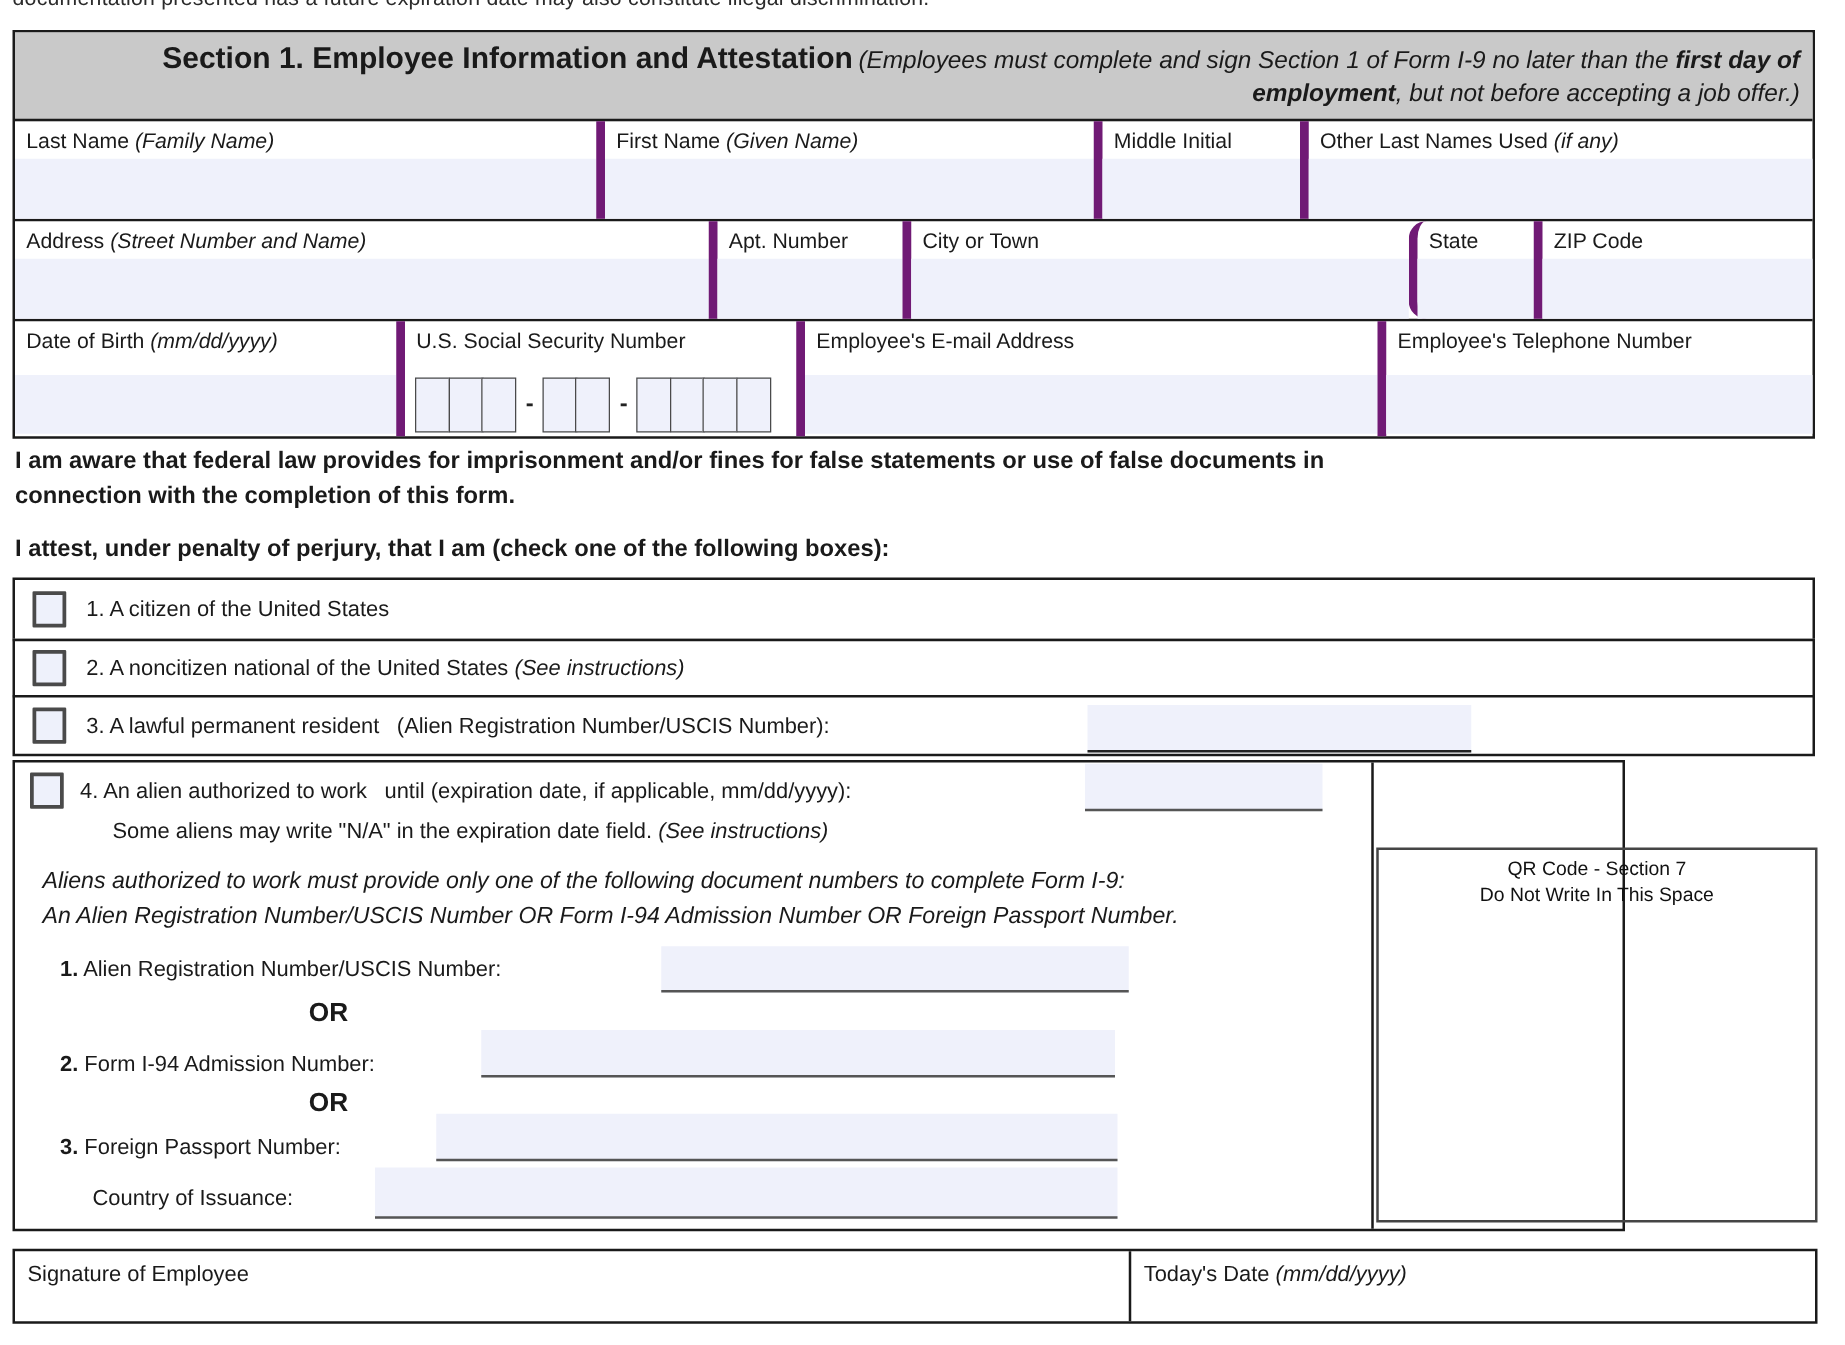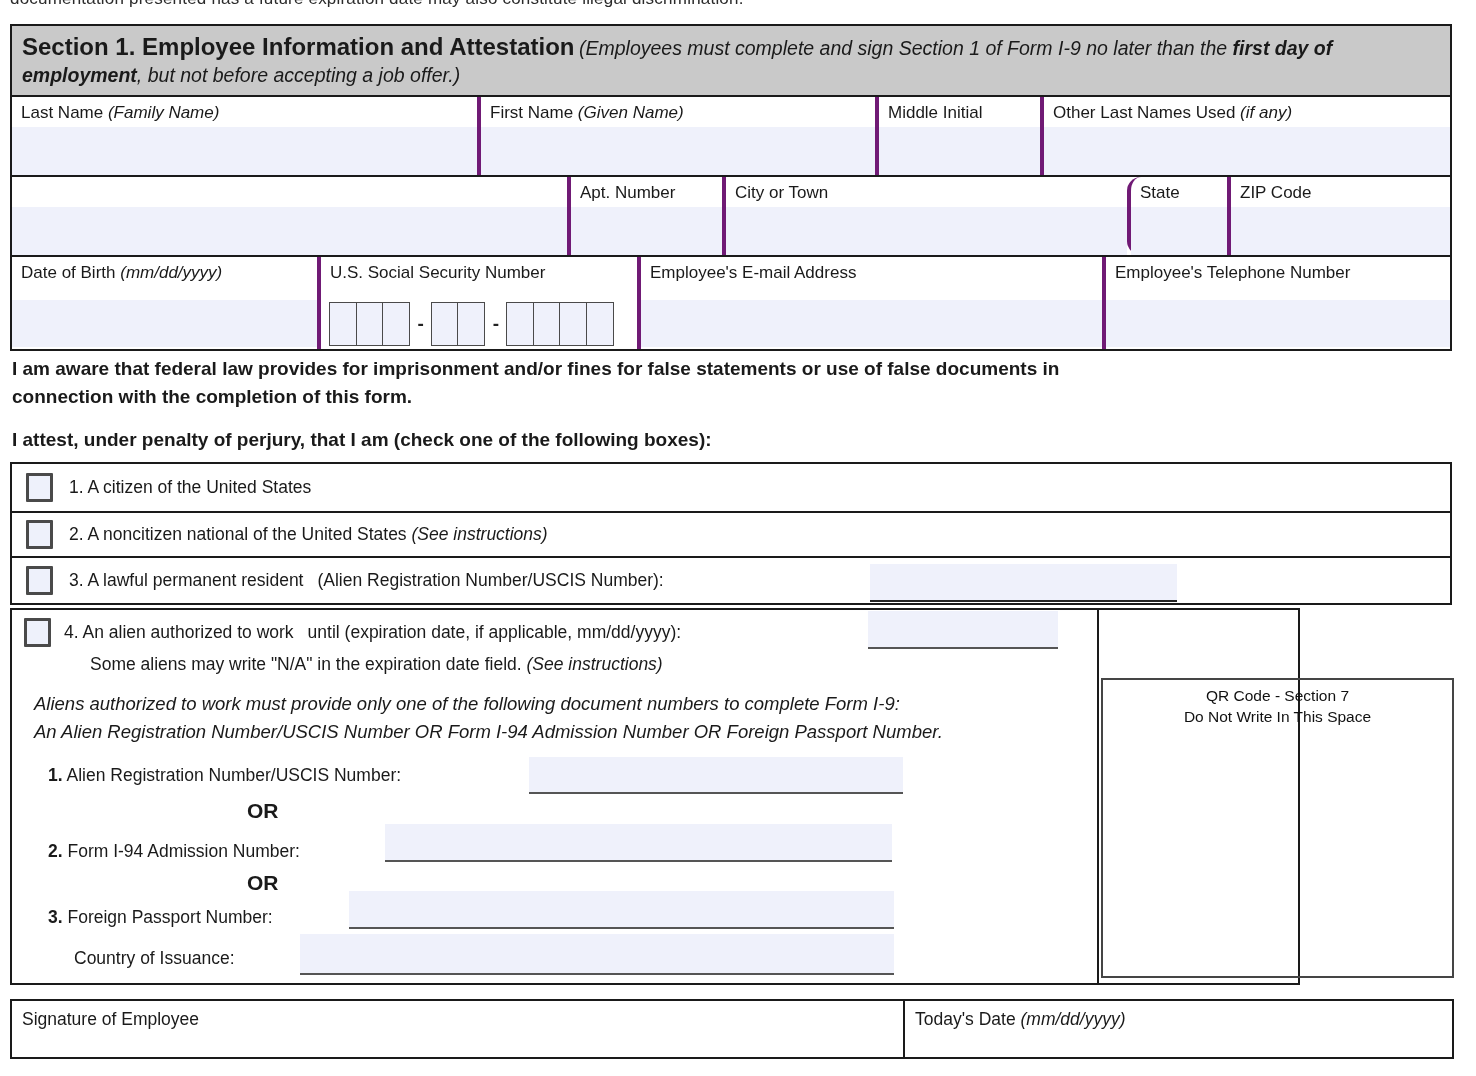--- a/index.html
+++ b/index.html
@@ -6,28 +6,28 @@
   #page{position:relative;width:1476px;height:1076px;background:#ffffff;overflow:hidden;
         font-family:"Liberation Sans","DejaVu Sans",sans-serif;color:#1a1a1a;}
   .abs{position:absolute;}
   .hint{font-style:italic;}
 
   
   #top-notice{left:10px;top:-11px;font-size:17px;color:#2b2b2b;white-space:nowrap;letter-spacing:.2px;}
 
   
   #main-table{left:10px;top:24px;width:1442px;border:2.5px solid #1a1a1a;box-sizing:border-box;background:#fff;}
-  #sec1-header{background:#c9c9c9;border-bottom:2px solid #1a1a1a;padding:5px 10px 7px 10px;line-height:1.32;}
+  #sec1-header{background:#c9c9c9;border-bottom:2px solid #1a1a1a;padding:5px 10px 7px 10px;line-height:1.32;text-align:right;}
   #sec1-header .title{font-weight:bold;font-size:24px;}
   #sec1-header .sub{font-style:italic;font-size:19.5px;}
   #sec1-header .sub-b{font-style:italic;font-size:19.5px;font-weight:bold;}
   .trow{display:flex;border-top:0;}
   .trow + .trow{border-top:2px solid #1a1a1a;}
   .cell{position:relative;box-sizing:border-box;flex:0 0 auto;}
-  .cell + .cell{border-left:4px solid #701a75;}
+  .cell + .cell{border-left:7px solid #701a75;}
   .cell-label{padding:6px 8px 0 9px;font-size:17px;white-space:nowrap;}
   .cell-fill{position:absolute;left:0;right:0;bottom:0;height:48px;background:#eff1fb;}
   .grow{flex:1 1 auto;}
   .r1{height:78px;} .r2{height:78px;} .r3{height:92px;}
 
   
   #ssn-boxes{position:absolute;left:8px;bottom:3px;display:flex;align-items:center;}
   .ssn-box{width:28px;height:44px;border:1.5px solid #4a4a4a;margin-right:-1.5px;background:#eff1fb;box-sizing:border-box;}
   .ssn-dash{font-size:19px;font-weight:bold;margin:0 7px 0 9px;color:#222;}
 
@@ -88,20 +88,21 @@
         <div class="cell-fill"></div>
       </div>
       <div class="cell grow">
         <div class="cell-label"><span>Other Last Names Used</span> <span class="hint">(if any)</span></div>
         <div class="cell-fill"></div>
       </div>
     </div>
 
     <div class="trow r2">
       <div class="cell" style="flex-basis:555px;">
+        <div class="cell-label"><span>Address</span> <span class="hint">(Street Number and Name)</span></div>
         <div class="cell-fill"></div>
       </div>
       <div class="cell" style="flex-basis:155px;">
         <div class="cell-label"><span>Apt. Number</span></div>
         <div class="cell-fill"></div>
       </div>
       <div class="cell" style="flex-basis:405px;">
         <div class="cell-label"><span>City or Town</span></div>
         <div class="cell-fill"></div>
       </div>

